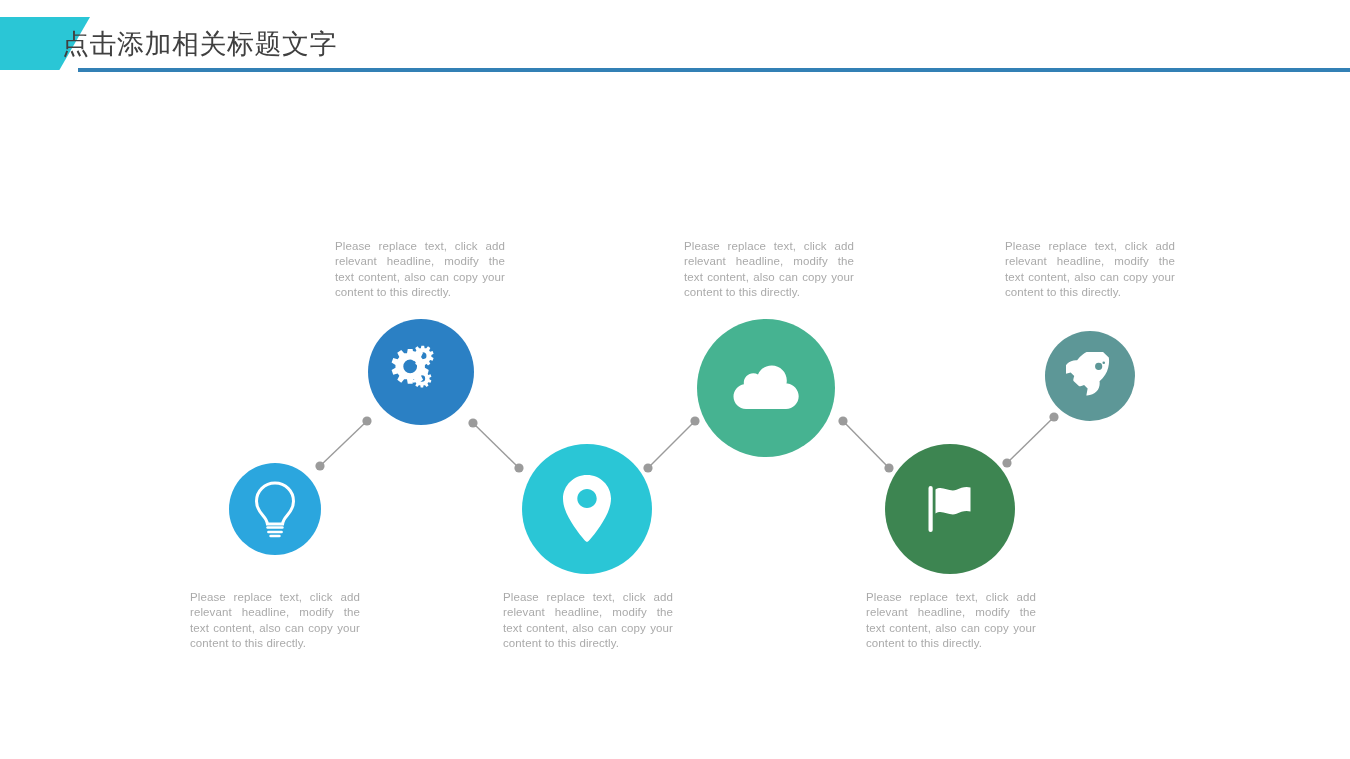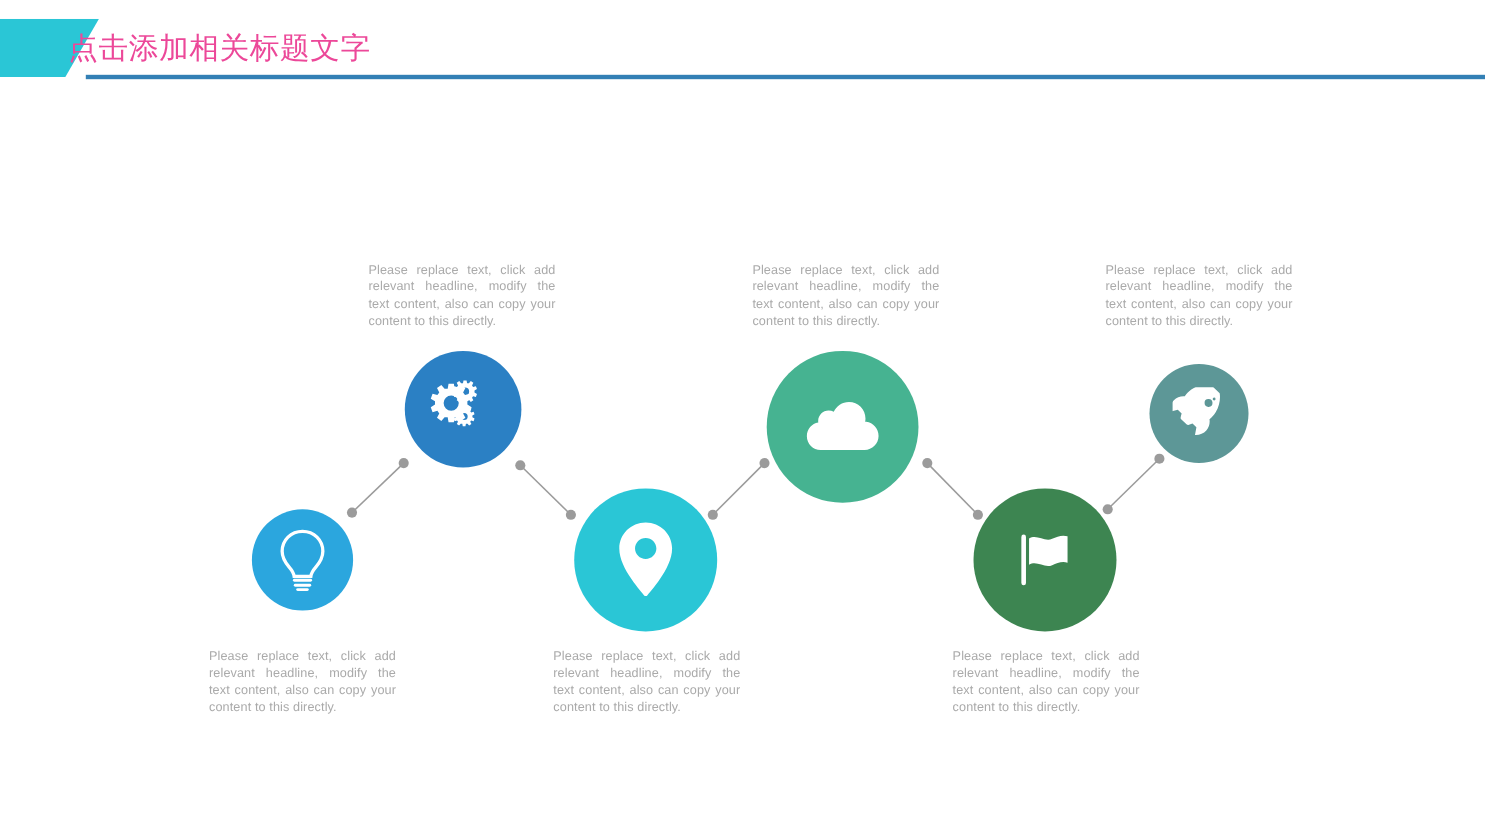--- a/index.html
+++ b/index.html
@@ -93,21 +93,21 @@
   }
 </style>
 </head>
 <body>
 
 <div id="slide">
 
   <div id="header">
     <div id="header-tab" style="background: rgb(42, 198, 214);"></div>
     <div id="header-rule" style="background: rgb(51, 128, 181);"></div>
-    <div id="page-title" style="color: #ec4899;">点击添加相关标题文字</div>
+    <div id="page-title" style="color: #404040;">点击添加相关标题文字</div>
   </div>
 
   <div id="stage">
 
     <svg id="connectors" viewBox="0 0 1350 759" width="1350" height="759">
         <line x1="320" y1="450" x2="367" y2="405" stroke="#9b9b9b" stroke-width="1.4"></line>
         <line x1="473" y1="407" x2="519" y2="452" stroke="#9b9b9b" stroke-width="1.4"></line>
         <line x1="648" y1="452" x2="695" y2="405" stroke="#9b9b9b" stroke-width="1.4"></line>
         <line x1="843" y1="405" x2="889" y2="452" stroke="#9b9b9b" stroke-width="1.4"></line>
         <line x1="1007" y1="447" x2="1054" y2="401" stroke="#9b9b9b" stroke-width="1.4"></line>

